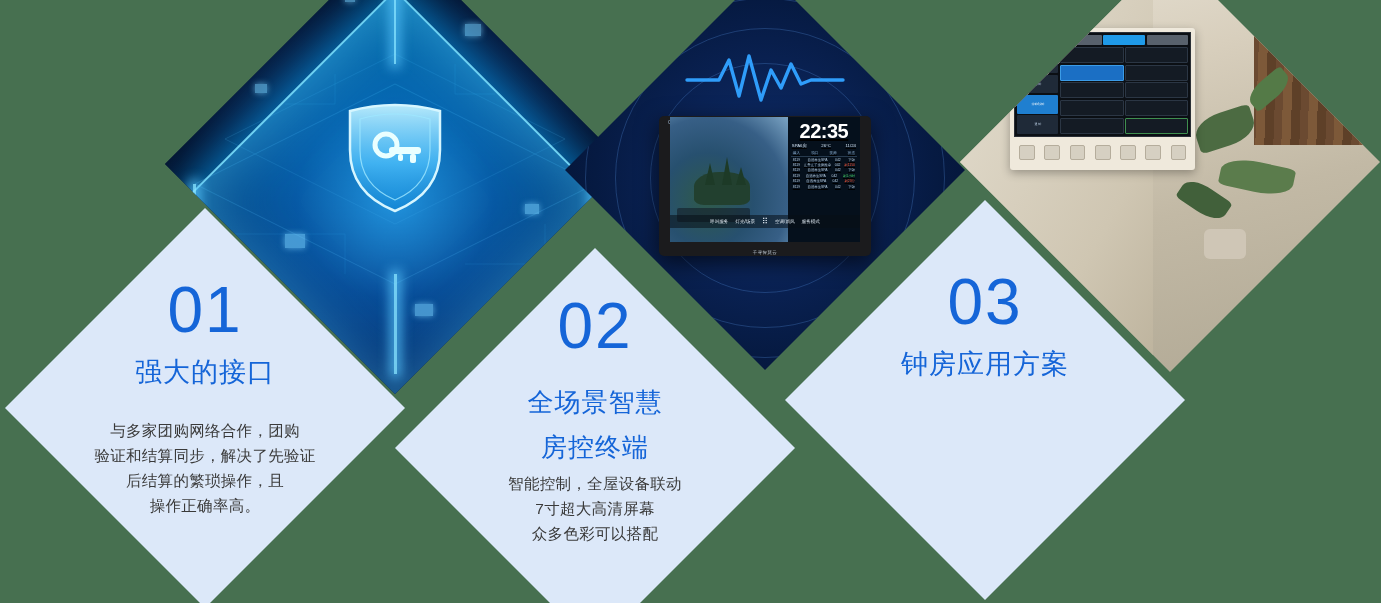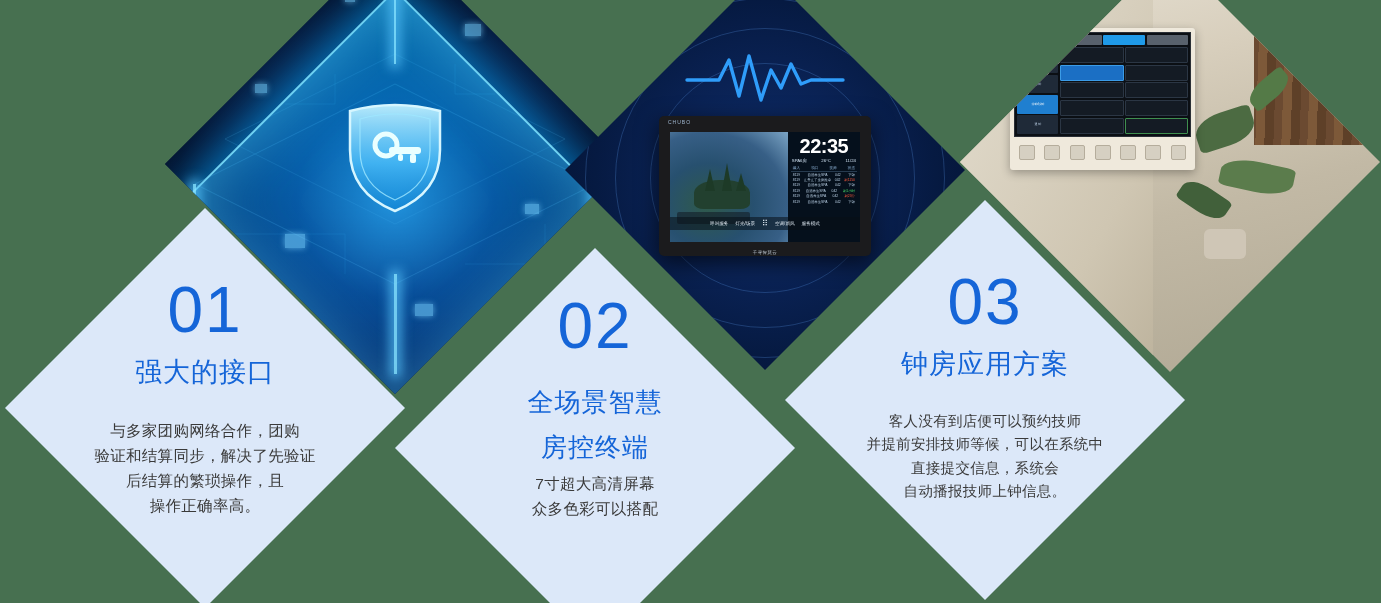--- a/index.html
+++ b/index.html
@@ -99,21 +99,22 @@
   }
   .pulse { position:absolute; left:50%; top:20%; transform:translateX(-50%); z-index:4; }
   .tablet {
     position:absolute; left:50%; top:54%;
     width:212px; height:140px;
     transform:translate(-50%,-50%);
     background:#1b1b1d;
     border-radius:5px;
     box-shadow:0 6px 22px rgba(0,0,0,.65);
     z-index:5;
-    padding:16px 11px 14px 11px;
+    padding:1px 11px 14px 11px;
+    text-decoration:underline;
   }
   .tablet-brand {
     position:absolute; left:9px; top:3px;
     font-size:5px; color:#9fb6cf; letter-spacing:1px;
   }
   .tscreen {
     position:relative; width:100%; height:100%;
     background:#0a1a26; display:flex; overflow:hidden;
   }
   .tscene {
@@ -432,32 +433,27 @@
       </div>
     </div>
   </div>
 
   <div class="dia card" style="left:395px; top:248px; width:400px; height:400px; z-index:4;">
     <div class="card-inner" style="padding-top:46px;">
       <div class="num">02</div>
       <div class="title title-2">全场景智慧</div>
       <div class="title title-2" style="margin-top:12px;">房控终端</div>
       <div class="body body-2">
+        <div>智能控制，全屋设备联动</div>
         <div>7寸超大高清屏幕</div>
         <div>众多色彩可以搭配</div>
       </div>
     </div>
   </div>
 
   <div class="dia card" style="left:785px; top:200px; width:400px; height:400px; z-index:4;">
     <div class="card-inner">
       <div class="num">03</div>
       <div class="title">钟房应用方案</div>
-      <div class="body" style="font-size:14.5px;">
-        <div>客人没有到店便可以预约技师</div>
-        <div>并提前安排技师等候，可以在系统中</div>
-        <div>直接提交信息，系统会</div>
-        <div>自动播报技师上钟信息。</div>
-      </div>
     </div>
   </div>
 
 </div>
 
 </body></html>

